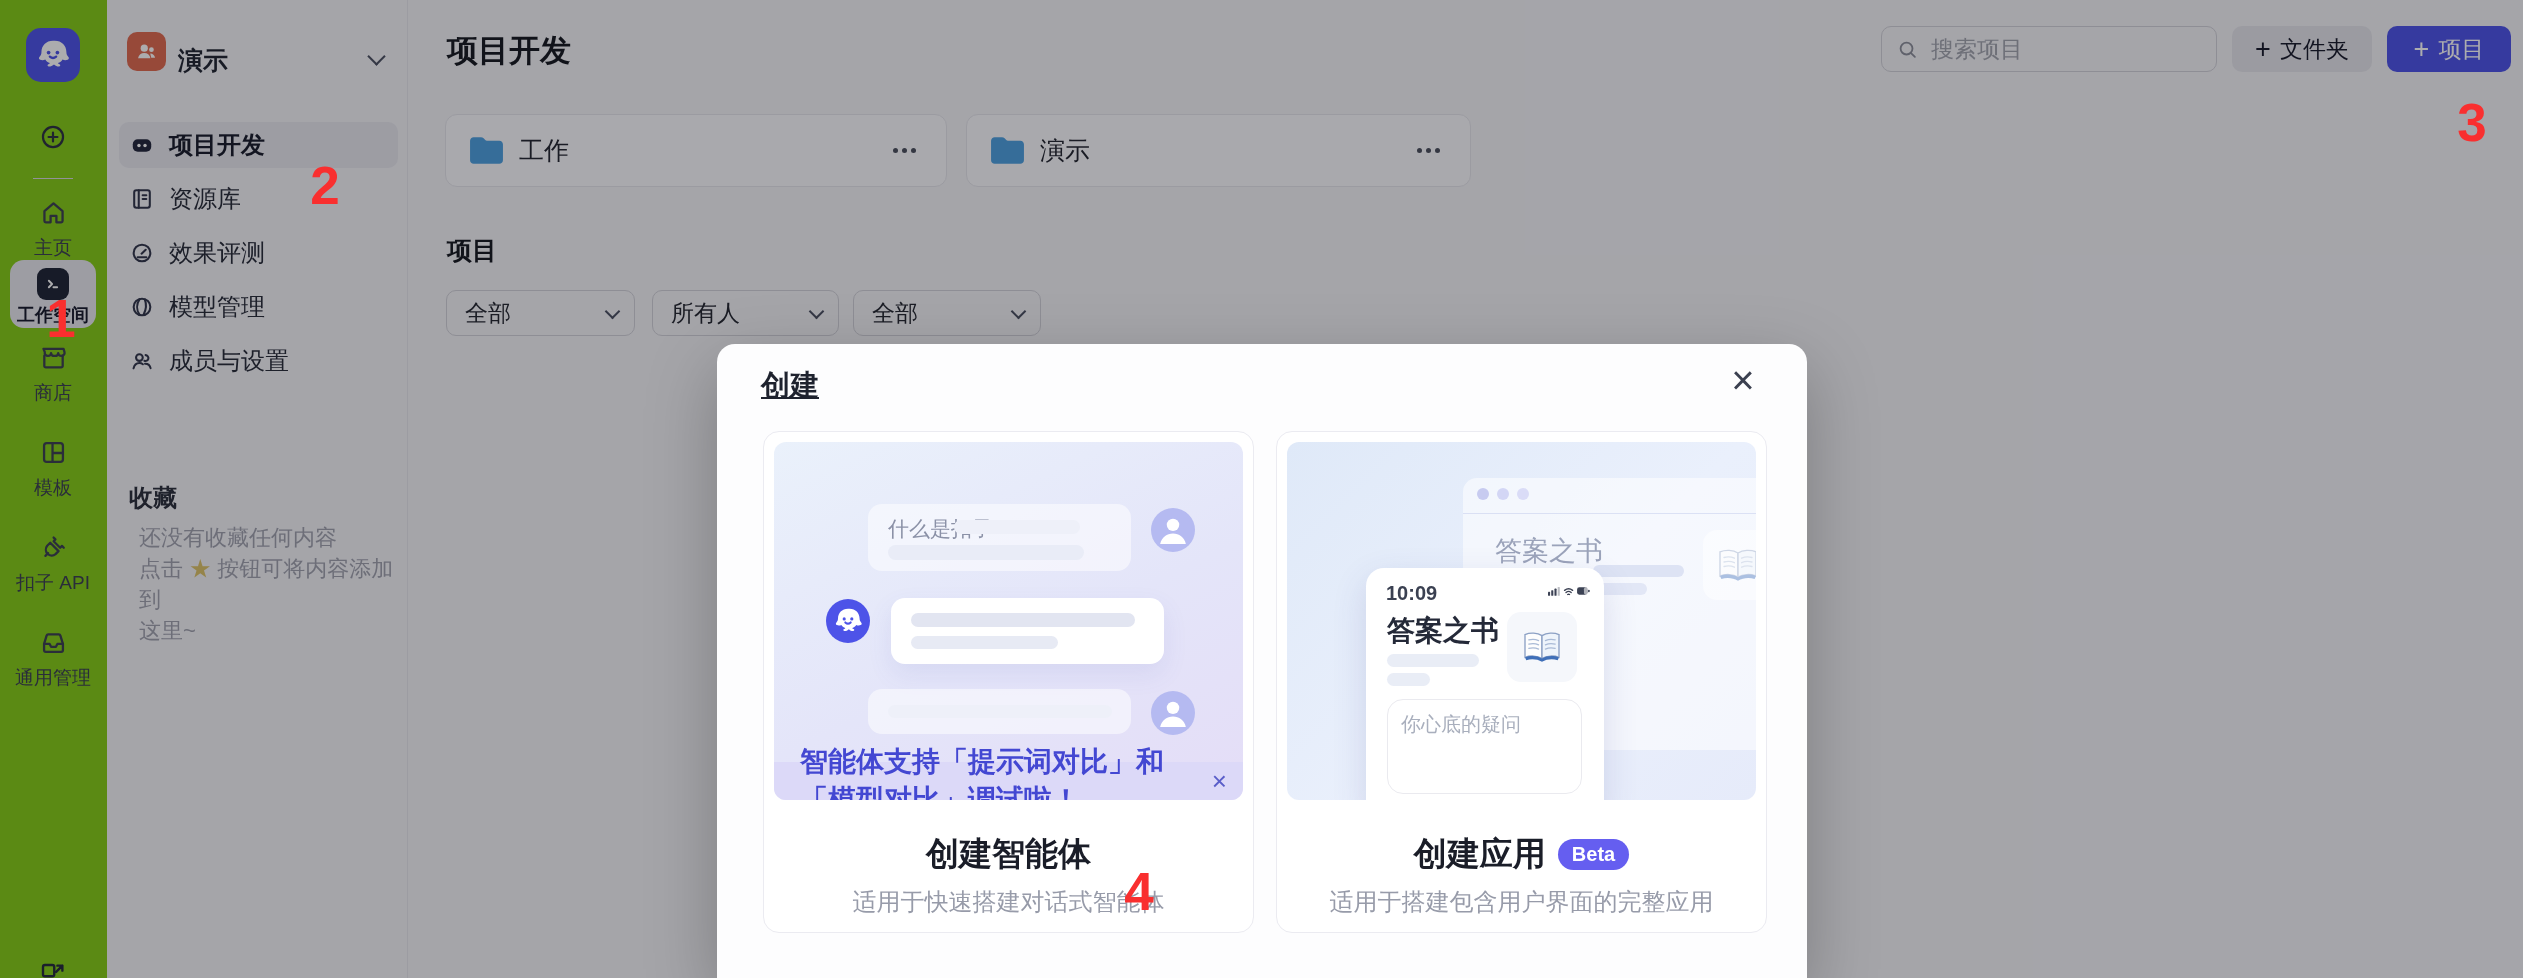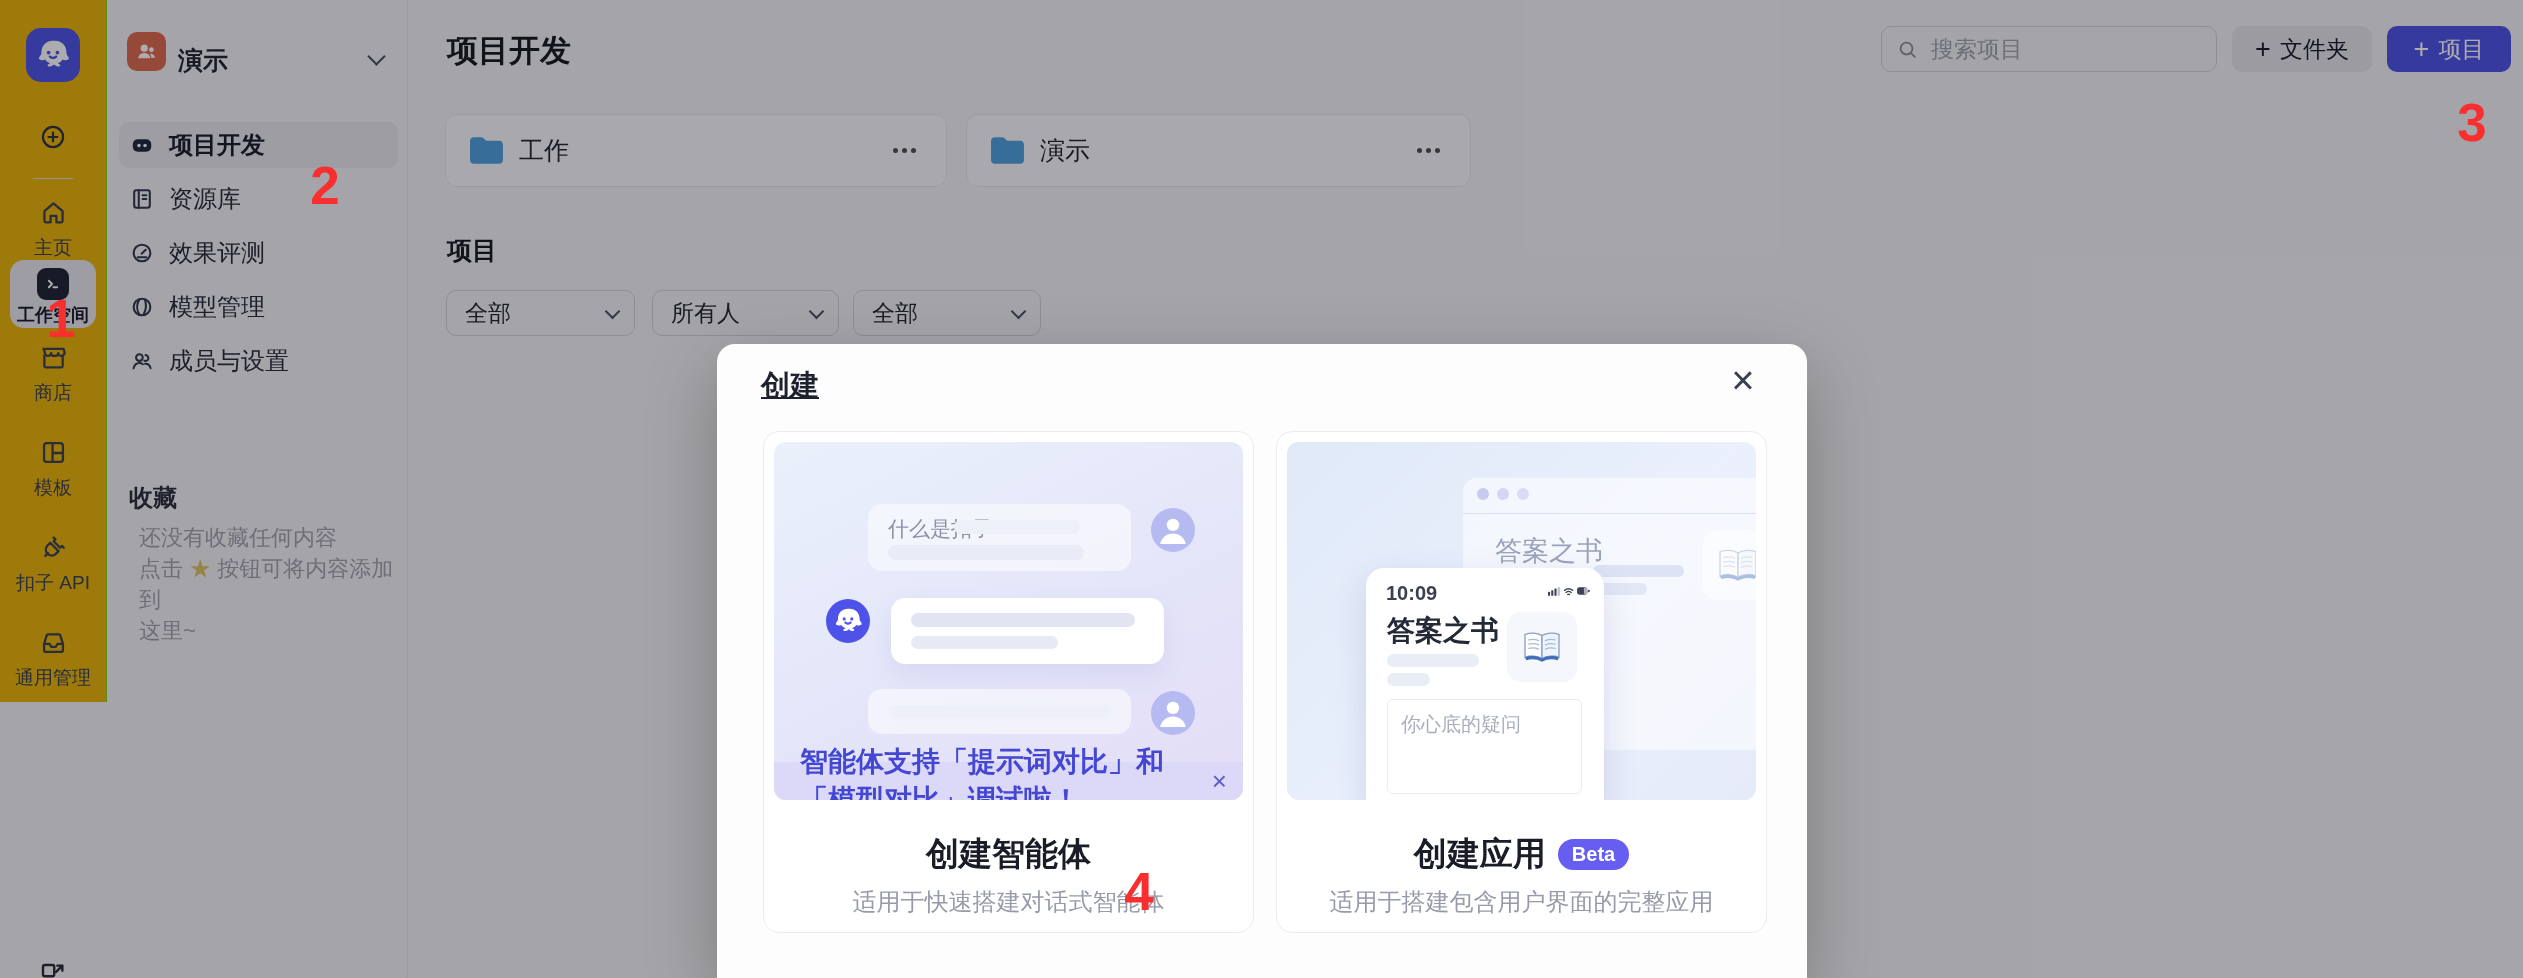--- a/index.html
+++ b/index.html
@@ -1,20 +1,20 @@
 <!DOCTYPE html>
 <html><head>
 <meta charset="utf-8">
 <style>
   html,body{margin:0;padding:0;}
   body{font-family:"Liberation Sans",sans-serif;}
   .stage{position:relative;width:2523px;height:978px;background:#f4f4f8;overflow:hidden;color:#20242f;}
 
   
-  .rail{position:absolute;left:0;top:0;width:106px;height:702px;background:#eab308;border-right:5px solid #84cc16;}
+  .rail{position:absolute;left:0;top:0;width:106px;height:978px;background:#84cc16;border-right:5px solid #84cc16;}
   .logo{position:absolute;left:26px;top:28px;width:54px;height:54px;border-radius:15px;background:#4d53e8;display:flex;align-items:center;justify-content:center;color:#4d53e8;}
   .logo svg{width:44px;height:44px;}
   .rail-add{position:absolute;left:39px;top:123px;width:28px;height:28px;color:#2b3040;cursor:pointer;}
   .rail-divider{position:absolute;left:33px;top:178px;width:40px;height:1px;background:#d8d8df;}
   .rail-item{position:absolute;left:0;width:106px;text-align:center;color:#3a3f50;cursor:pointer;}
   .rail-item .ric{width:29px;height:29px;display:inline-block;}
   .rail-item .rlb{font-size:19px;margin-top:4px;color:#3a3f50;}
   .rail-sel{position:absolute;left:10px;top:260px;width:86px;height:68px;border-radius:14px;background:#e9e9ef;text-align:center;cursor:pointer;}
   .rail-sel .dark-tile{margin:8px auto 0;width:32px;height:32px;border-radius:9px;background:#1e2435;display:flex;align-items:center;justify-content:center;}
   .rail-sel .dark-tile svg{width:22px;height:22px;}
@@ -109,21 +109,21 @@
   .btile{position:absolute;left:240px;top:52px;width:70px;height:70px;border-radius:14px;background:rgba(255,255,255,.5);display:flex;align-items:center;justify-content:center;}
   .btile svg{width:44px;height:36px;opacity:.45;}
   .phone{position:absolute;left:79px;top:126px;width:238px;height:250px;border-radius:18px;background:#ffffff;box-shadow:0 12px 34px rgba(60,70,140,.16);}
   .ptime{position:absolute;left:20px;top:14px;font-size:20px;font-weight:700;color:#3a4051;}
   .pstatus{position:absolute;right:14px;top:16px;}
   .ptitle{position:absolute;left:21px;top:44px;font-size:28px;font-weight:700;color:#242938;}
   .ps1{left:21px;top:86px;width:92px;height:13px;background:#e9edf6;}
   .ps2{left:21px;top:105px;width:43px;height:13px;background:#e9edf6;}
   .ptile{position:absolute;left:141px;top:44px;width:70px;height:70px;border-radius:14px;background:#f5f7fb;display:flex;align-items:center;justify-content:center;}
   .ptile svg{width:42px;height:34px;}
-  .pinput{position:absolute;left:21px;top:131px;width:195px;height:95px;border:1px solid #eaeaef;border-radius:6px;background:#fff;box-sizing:border-box;}
+  .pinput{position:absolute;left:21px;top:131px;width:195px;height:95px;border:1px solid #eaeaef;border-radius:16px;background:#fff;box-sizing:border-box;}
   .pplaceholder{position:absolute;left:13px;top:11px;font-size:20px;color:#a9afbd;}
 
   
   .card-footer{position:absolute;left:0;right:0;top:400px;text-align:center;}
   .c-title{font-size:33px;font-weight:700;color:#1a1d28;display:inline-block;vertical-align:middle;}
   .c-badge{display:inline-block;vertical-align:middle;margin-left:12px;background:#655ef0;color:#fff;font-size:20px;font-weight:700;padding:4px 14px;border-radius:999px;}
   .c-desc{margin-top:9px;font-size:24px;color:#979ba9;}
 
   
   .ann{position:absolute;z-index:100;color:#f92f2f;font-weight:700;font-size:53px;transform:translate(-50%,-52%);font-family:"Liberation Sans",sans-serif;}

